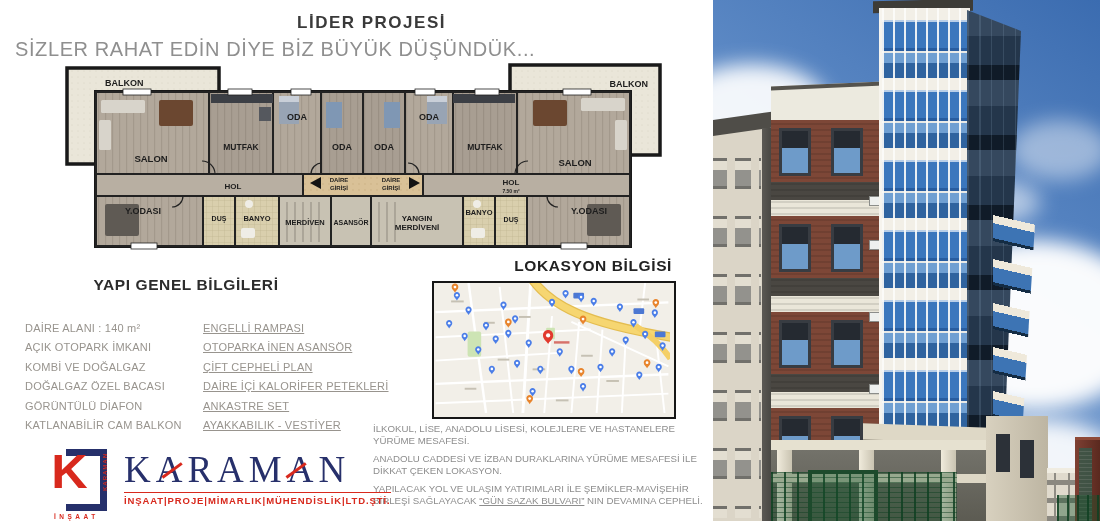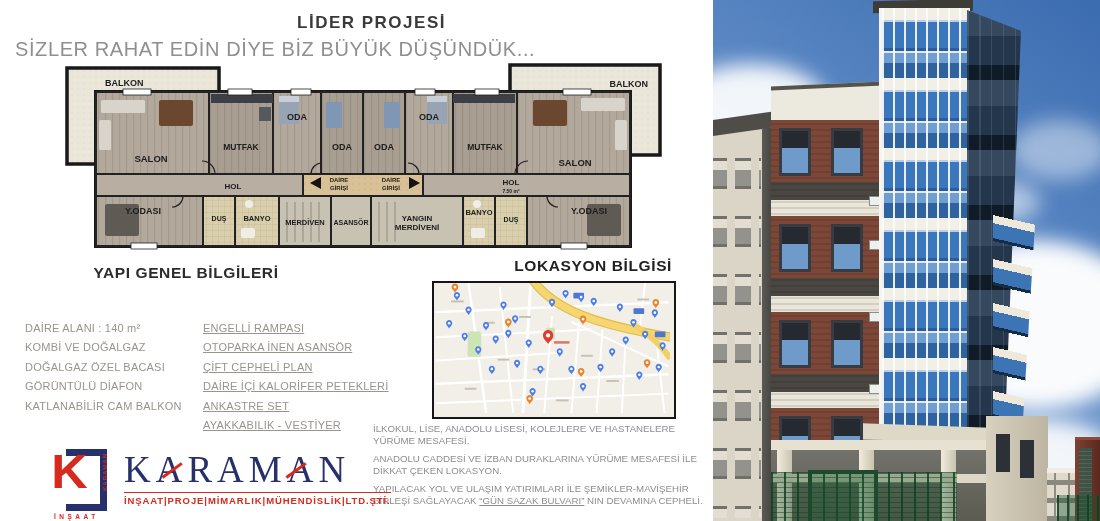--- a/index.html
+++ b/index.html
@@ -8,21 +8,21 @@
 
   
   .flyer{position:absolute;left:0;top:0;width:713px;height:521px;background:#fff;}
   .title{position:absolute;left:15px;top:13px;width:713px;text-align:center;
          font-size:17px;font-weight:700;letter-spacing:1.5px;color:#3a3a3a;}
   .subtitle{position:absolute;left:15px;top:38px;width:713px;text-align:left;
          font-size:20px;letter-spacing:.6px;color:#8f8f8f;}
 
   .plan-wrap{position:absolute;left:63px;top:62px;width:604px;height:194px;}
 
-  .info-heading{position:absolute;left:20px;top:264px;width:332px;text-align:center;
+  .info-heading{position:absolute;left:20px;top:276px;width:332px;text-align:center;
          font-size:15.5px;font-weight:700;letter-spacing:.6px;color:#2c2c2c;}
   .feat-col{position:absolute;top:319px;font-size:11px;color:#98948e;letter-spacing:.2px;}
   .feat{line-height:19.4px;white-space:nowrap;}
   .feat-left{left:25px;}
   .feat-right{left:203px;text-decoration:underline;}
 
   .loc-heading{position:absolute;left:432px;top:257px;width:240px;text-align:right;
          font-size:15.5px;font-weight:700;letter-spacing:.6px;color:#222;}
   .map-box{position:absolute;left:432px;top:281px;width:240px;height:134px;
          border:2px solid #161616;background:#f2efe8;}
@@ -261,20 +261,21 @@
         <text x="416" y="153" font-size="7.5">BANYO</text>
         <text x="448" y="160" font-size="7">DUŞ</text>
         <text x="526" y="152" font-size="9">Y.ODASI</text>
       </g>
     </svg>
   </div>
 
   <div class="info-heading">YAPI GENEL BİLGİLERİ</div>
   <div class="feat-col feat-left">
       <div class="feat">DAİRE ALANI : 140 m²</div>
+      <div class="feat">AÇIK OTOPARK İMKANI</div>
       <div class="feat">KOMBİ VE DOĞALGAZ</div>
       <div class="feat">DOĞALGAZ ÖZEL BACASI</div>
       <div class="feat">GÖRÜNTÜLÜ DİAFON</div>
       <div class="feat">KATLANABİLİR CAM BALKON</div>
     </div>
   <div class="feat-col feat-right">
       <div class="feat">ENGELLİ RAMPASI</div>
       <div class="feat">OTOPARKA İNEN ASANSÖR</div>
       <div class="feat">ÇİFT CEPHELİ PLAN</div>
       <div class="feat">DAİRE İÇİ KALORİFER PETEKLERİ</div>

